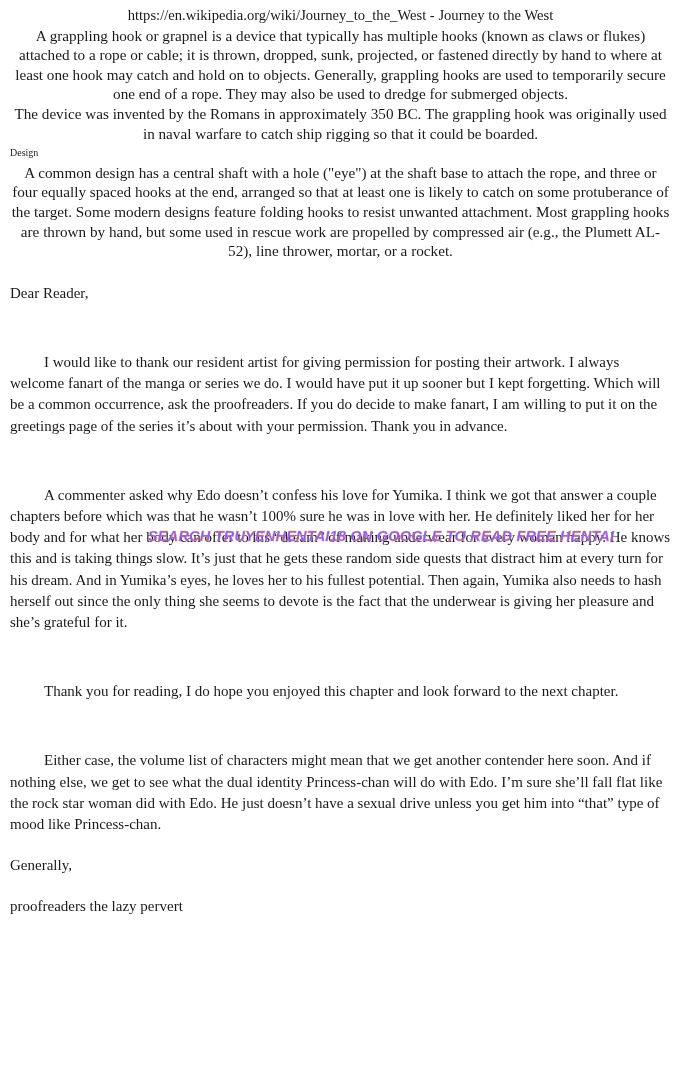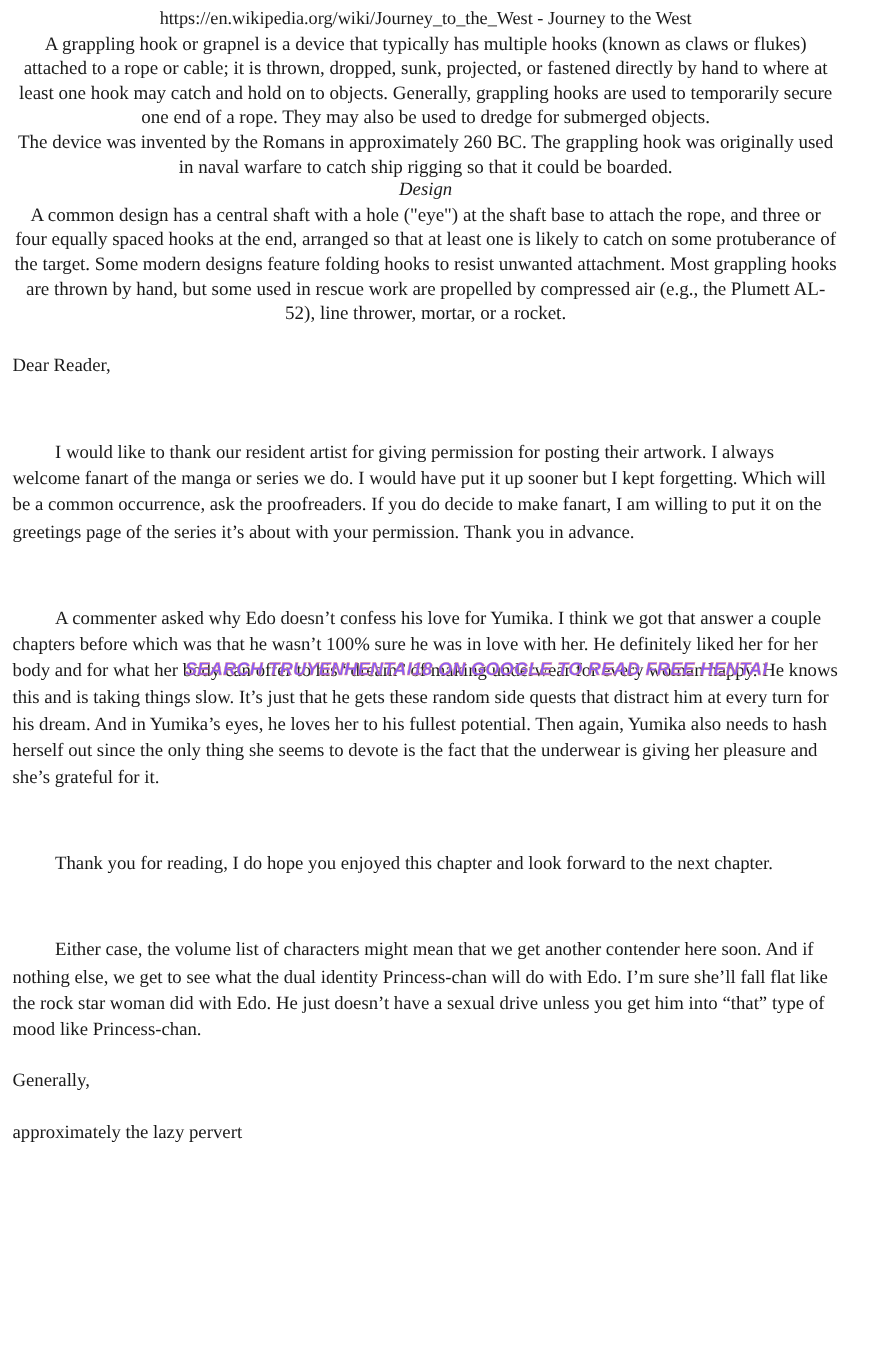--- a/index.html
+++ b/index.html
@@ -32,24 +32,22 @@
     line-height: 19.6px;
   }
   .header-block .line {
     display: block;
   }
   .header-url {
     font-size: 14.6px;
   }
 
   .section-heading {
-    text-align: center;
-    font-size: 15px;
+    font-size: 10px;
     line-height: 19.6px;
-    font-style: italic;
   }
 
   
   .letter {
     margin-top: 22px;
     font-size: 15px;
     line-height: 21.2px;
     text-align: left;
   }
   .letter p {
@@ -92,21 +90,21 @@
   }
 </style>
 </head>
 <body>
 
 <div class="page">
 
   <div class="header-block">
     <span class="line header-url">https://en.wikipedia.org/wiki/Journey_to_the_West - Journey to the West</span>
     <span class="line">A grappling hook or grapnel is a device that typically has multiple hooks (known as claws or flukes) attached to a rope or cable; it is thrown, dropped, sunk, projected, or fastened directly by hand to where at least one hook may catch and hold on to objects. Generally, grappling hooks are used to temporarily secure one end of a rope. They may also be used to dredge for submerged objects.</span>
-    <span class="line">The device was invented by the Romans in approximately 260 BC. The grappling hook was originally used in naval warfare to catch ship rigging so that it could be boarded.</span>
+    <span class="line">The device was invented by the Romans in approximately 350 BC. The grappling hook was originally used in naval warfare to catch ship rigging so that it could be boarded.</span>
   </div>
 
   <div class="section-heading">Design</div>
 
   <div class="header-block">
     <span class="line">A common design has a central shaft with a hole ("eye") at the shaft base to attach the rope, and three or four equally spaced hooks at the end, arranged so that at least one is likely to catch on some protuberance of the target. Some modern designs feature folding hooks to resist unwanted attachment. Most grappling hooks are thrown by hand, but some used in rescue work are propelled by compressed air (e.g., the Plumett AL-52), line thrower, mortar, or a rocket.</span>
   </div>
 
   <div class="letter">
 
@@ -116,20 +114,20 @@
 
     <p class="indent">A commenter asked why Edo doesn’t confess his love for Yumika.  I think we got that answer a couple chapters before which was that he wasn’t 100% sure he was in love with her.  He definitely liked her for her body and for what her body can offer to his “dream” of making underwear for every woman happy.  He knows this and is taking things slow.  It’s just that he gets these random side quests that distract him at every turn for his dream.  And in Yumika’s eyes, he loves her to his fullest potential.  Then again, Yumika also needs to hash herself out since the only thing she seems to devote is the fact that the underwear is giving her pleasure and she’s grateful for it.</p>
 
     <p class="indent sign-off">Thank you for reading, I do hope you enjoyed this chapter and look forward to the next chapter.</p>
 
     <p class="indent">Either case, the volume list of characters might mean that we get another contender here soon.  And if nothing else, we get to see what the dual identity Princess-chan will do with Edo.  I’m sure she’ll fall flat like the rock star woman did with Edo.  He just doesn’t have a sexual drive unless you get him into “that” type of mood like Princess-chan.</p>
 
     <p class="sign-off">Generally,</p>
 
     <div class="signature-block">
-      <p class="signature-line">approximately the lazy pervert</p>
+      <p class="signature-line">proofreaders the lazy pervert</p>
     </div>
 
   </div>
 
   <div class="watermark">SEARCH TRUYENHENTAI18 ON GOOGLE TO READ FREE HENTAI</div>
 
 </div>
 
 </body></html>

